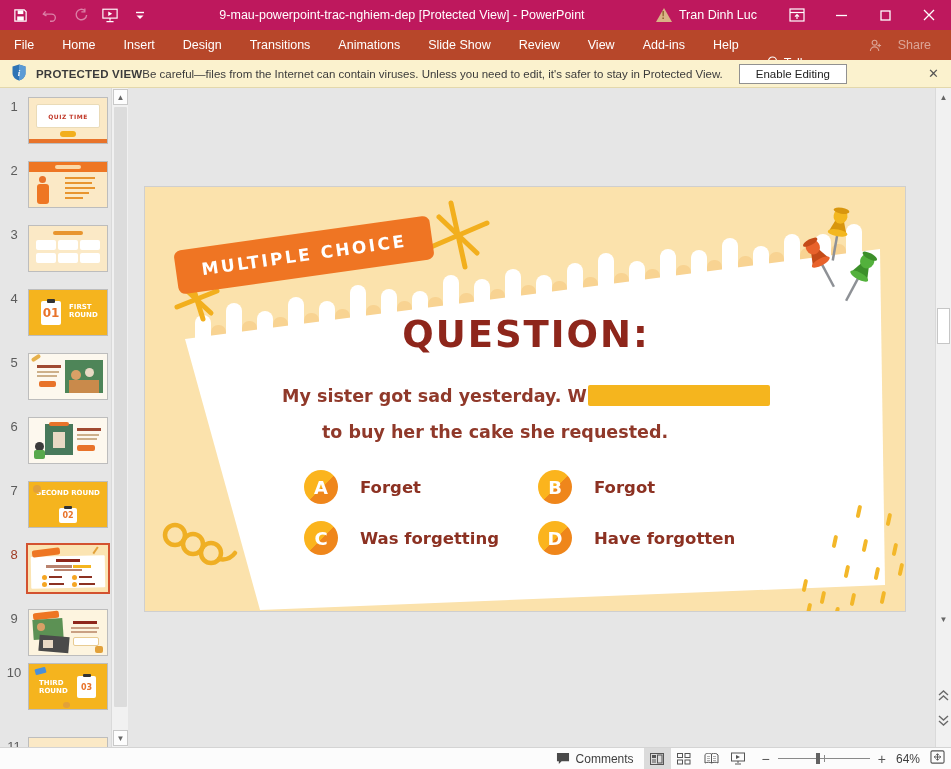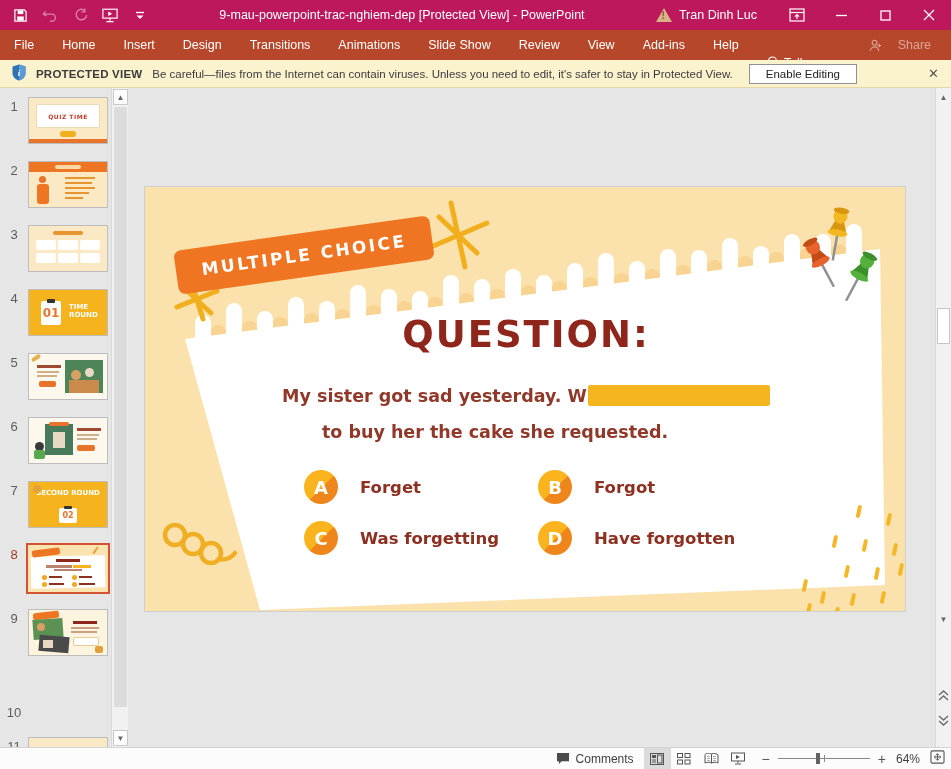--- a/index.html
+++ b/index.html
@@ -20,21 +20,21 @@
 
   
   .ribbon { height:30px; background:#B7472A; display:flex; align-items:center; color:#fff; font-size:12.5px; flex:0 0 auto; }
   .rtab { padding:0 14px; height:30px; display:flex; align-items:center; white-space:nowrap; }
   .tellme { display:flex; align-items:center; gap:6px; padding:0 14px;margin-top:36px; }
   .share { margin-left:auto; display:flex; align-items:center; gap:16px; opacity:.5; padding-right:20px; }
 
   
   .pvbar { height:28px; background:#FBF2CE; border-bottom:1px solid #E3D8AC; display:flex; align-items:center; font-size:11.5px; color:#3B3B3B; flex:0 0 auto; }
   .pv-shield { margin:0 10px 0 12px; }
-  .pv-label { font-weight:bold; margin-right:10px; letter-spacing:.2px; }
+  .pv-label { font-weight:bold; letter-spacing:.2px; }
   .pv-btn { margin-left:16px; background:#fff; border:1px solid #919191; padding:3px 16px; font-size:11.5px; color:#222; }
   .pv-close { margin-left:auto; padding-right:12px; color:#555; font-size:13px; }
 
   
   .workspace { flex:1; display:flex; min-height:0; position:relative; background:#E6E6E6; }
 
   
   .thumb-panel { width:128px; position:relative; overflow:hidden; background:#E6E6E6; flex:0 0 auto; }
   .thumb-row { position:absolute; left:0; width:128px; height:64px; display:flex; }
   .thumb-num { width:28px; font-size:13px; color:#5c5c5c; padding-top:2px; text-align:center; }
@@ -240,21 +240,21 @@
       </div>
 
       <div class="thumb-row" style="top:201px">
         <div class="thumb-num">4</div>
         <div class="thumb">
           <div class="mini" style="left:0;top:0;width:78px;height:45px;background:#F5B41E"></div>
           <div class="mini" style="left:12px;top:11px;width:20px;height:24px;background:#fff;border-radius:2px;display:flex;align-items:center;justify-content:center">
             <span class="mini-label" style="font-size:12px;font-weight:800;color:#E8732A">01</span>
           </div>
           <div class="mini" style="left:18px;top:9px;width:8px;height:4px;background:#333;border-radius:1px"></div>
-          <div class="mini mini-label" style="left:40px;top:13px;width:34px;font-size:7px;font-weight:800;color:#fff;line-height:1.2">TIME ROUND</div>
+          <div class="mini mini-label" style="left:40px;top:13px;width:34px;font-size:7px;font-weight:800;color:#fff;line-height:1.2">FIRST ROUND</div>
         </div>
       </div>
 
       <div class="thumb-row" style="top:265px">
         <div class="thumb-num">5</div>
         <div class="thumb">
           <div class="mini" style="left:0;top:0;width:78px;height:45px;background:#FDF8EE"></div>
           <div class="mini" style="left:8px;top:11px;width:24px;height:3px;background:#A04A32"></div>
           <div class="mini" style="left:8px;top:17px;width:22px;height:2px;background:#CDB08A"></div>
           <div class="mini" style="left:8px;top:21px;width:20px;height:2px;background:#CDB08A"></div>
@@ -328,22 +328,32 @@
           <div class="mini" style="left:10px;top:26px;width:30px;height:16px;background:#4A4A4A;transform:rotate(5deg)"></div>
           <div class="mini" style="left:14px;top:30px;width:10px;height:8px;background:#E8D9C4"></div>
           <div class="mini" style="left:44px;top:11px;width:24px;height:3px;background:#8E261B"></div>
           <div class="mini" style="left:42px;top:17px;width:28px;height:2px;background:#C9A083"></div>
           <div class="mini" style="left:42px;top:21px;width:26px;height:2px;background:#C9A083"></div>
           <div class="mini" style="left:44px;top:27px;width:26px;height:9px;background:#fff;border:1px solid #E8CB92;border-radius:2px"></div>
           <div class="mini" style="left:66px;top:36px;width:8px;height:7px;background:#E2A13A;border-radius:2px"></div>
         </div>
       </div>
 
-      <div class="thumb-row" style="top:615px">
+      <div class="thumb-row" style="top:575px">
         <div class="thumb-num">10</div>
+        <div class="thumb">
+          <div class="mini" style="left:0;top:0;width:78px;height:45px;background:#F5B41E"></div>
+          <div class="mini mini-label" style="left:10px;top:15px;width:36px;font-size:7px;font-weight:800;color:#fff;line-height:1.2">THIRD ROUND</div>
+          <div class="mini" style="left:48px;top:12px;width:19px;height:22px;background:#fff;border-radius:2px;display:flex;align-items:center;justify-content:center">
+            <span class="mini-label" style="font-size:8px;font-weight:800;color:#E8732A">03</span>
+          </div>
+          <div class="mini" style="left:54px;top:10px;width:8px;height:3px;background:#333;border-radius:1px"></div>
+          <div class="mini" style="left:6px;top:4px;width:11px;height:6px;background:#4A90D9;border-radius:1px;transform:rotate(-15deg)"></div>
+          <div class="mini" style="left:34px;top:38px;width:7px;height:6px;background:#E2A13A;border-radius:50%"></div>
+        </div>
       </div>
 
       <div class="thumb-row" style="top:649px">
         <div class="thumb-num">11</div>
         <div class="thumb">
           <div class="mini" style="left:0;top:0;width:78px;height:45px;background:#FBE9C6"></div>
         </div>
       </div>
 
       <div class="panel-scroll">

